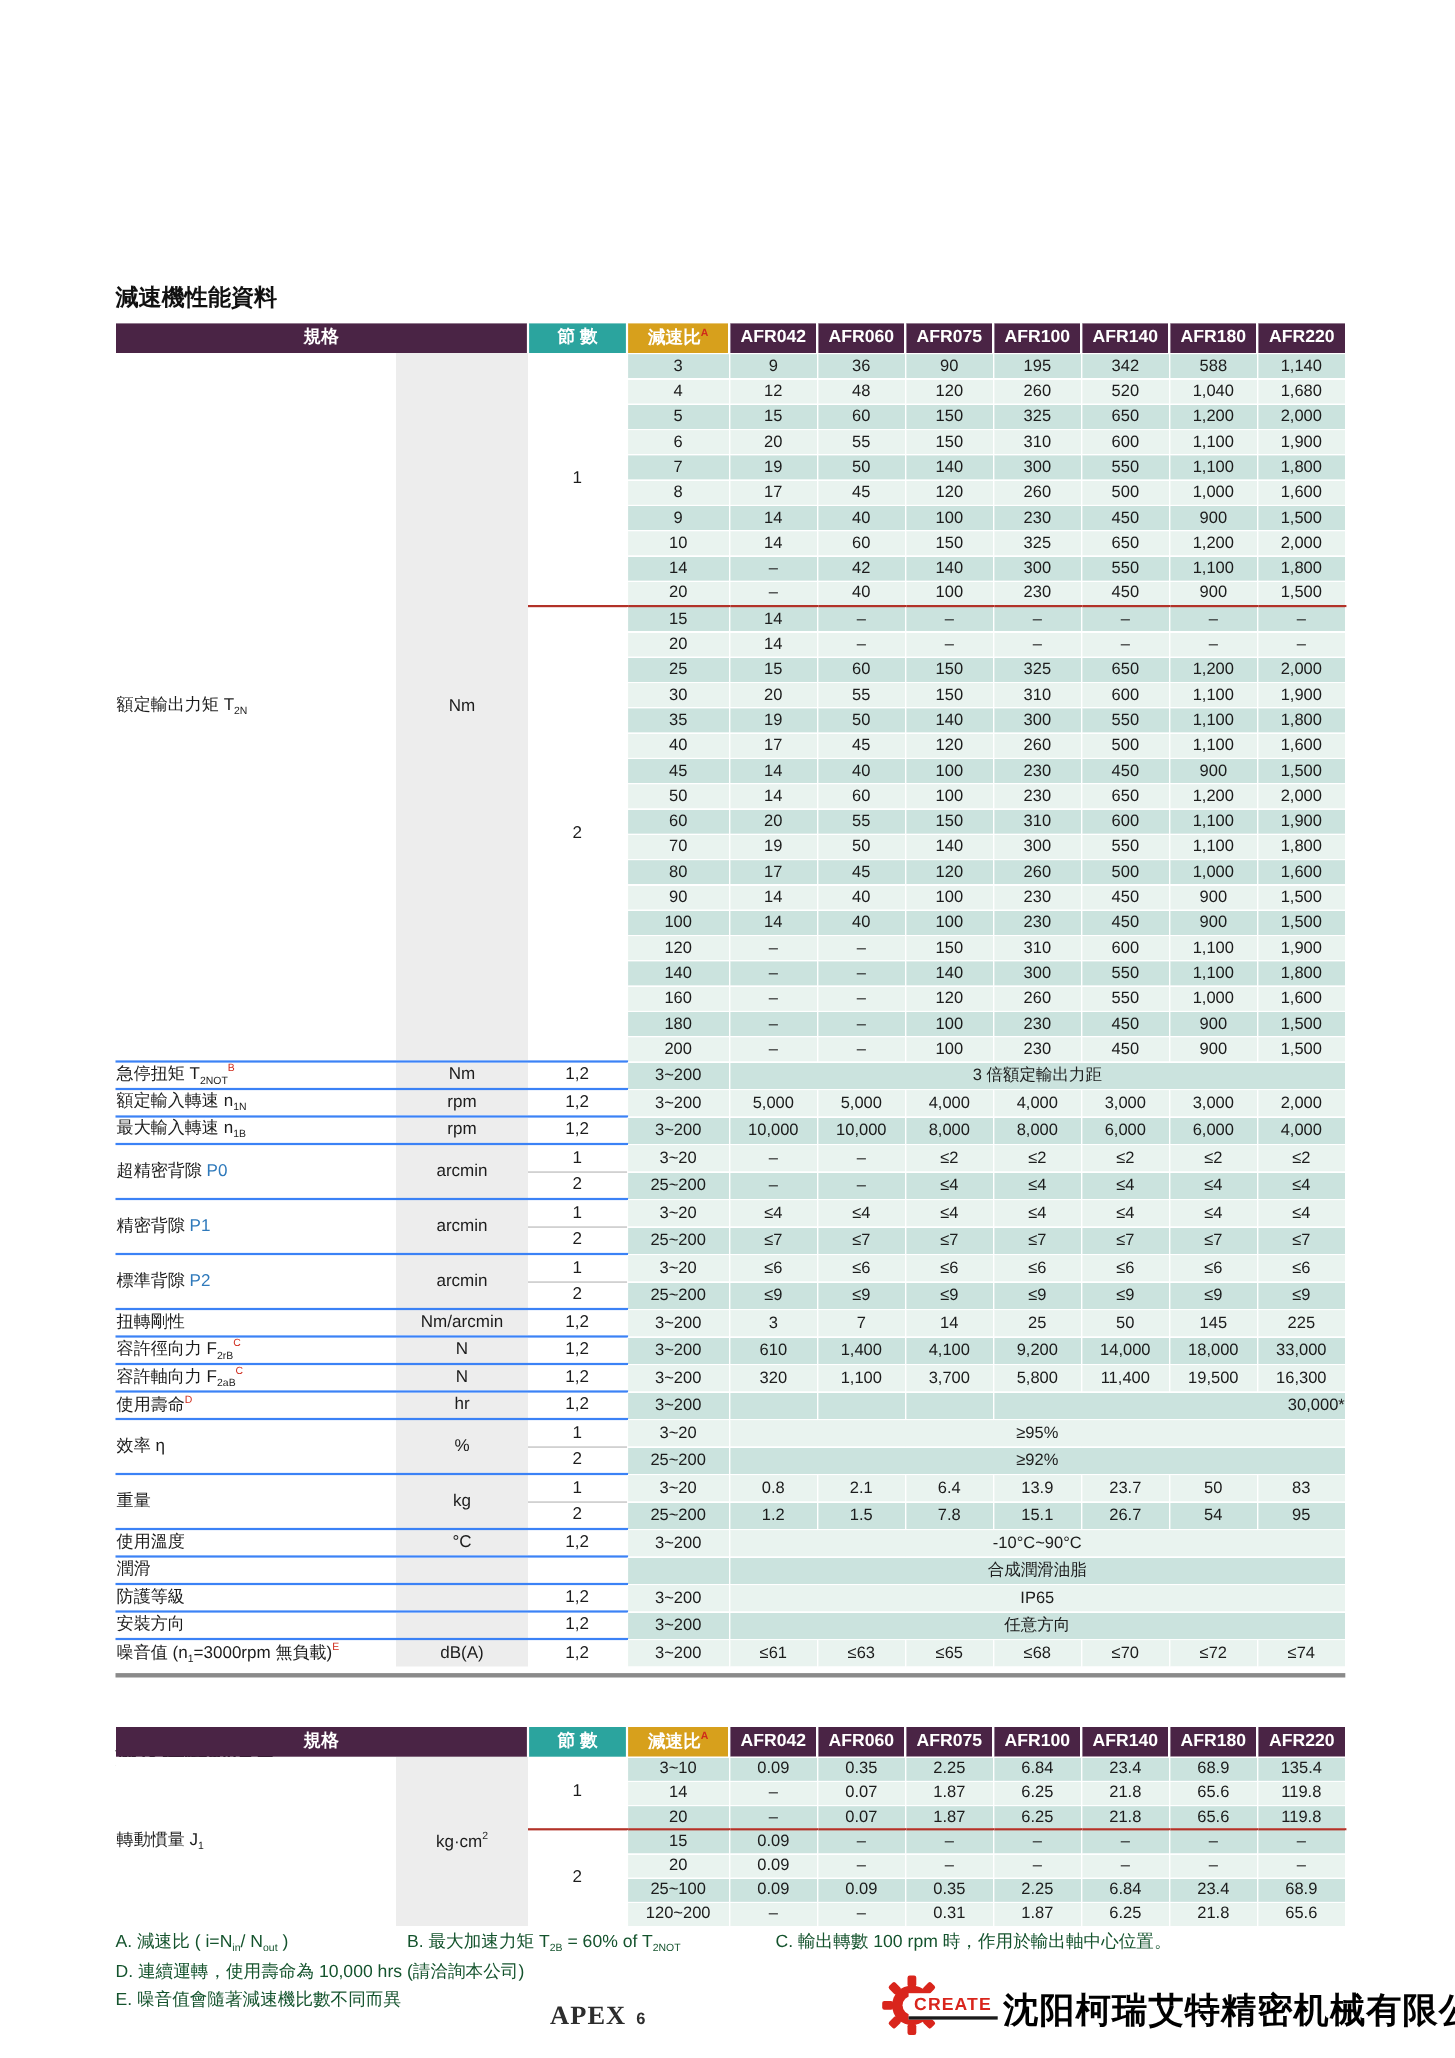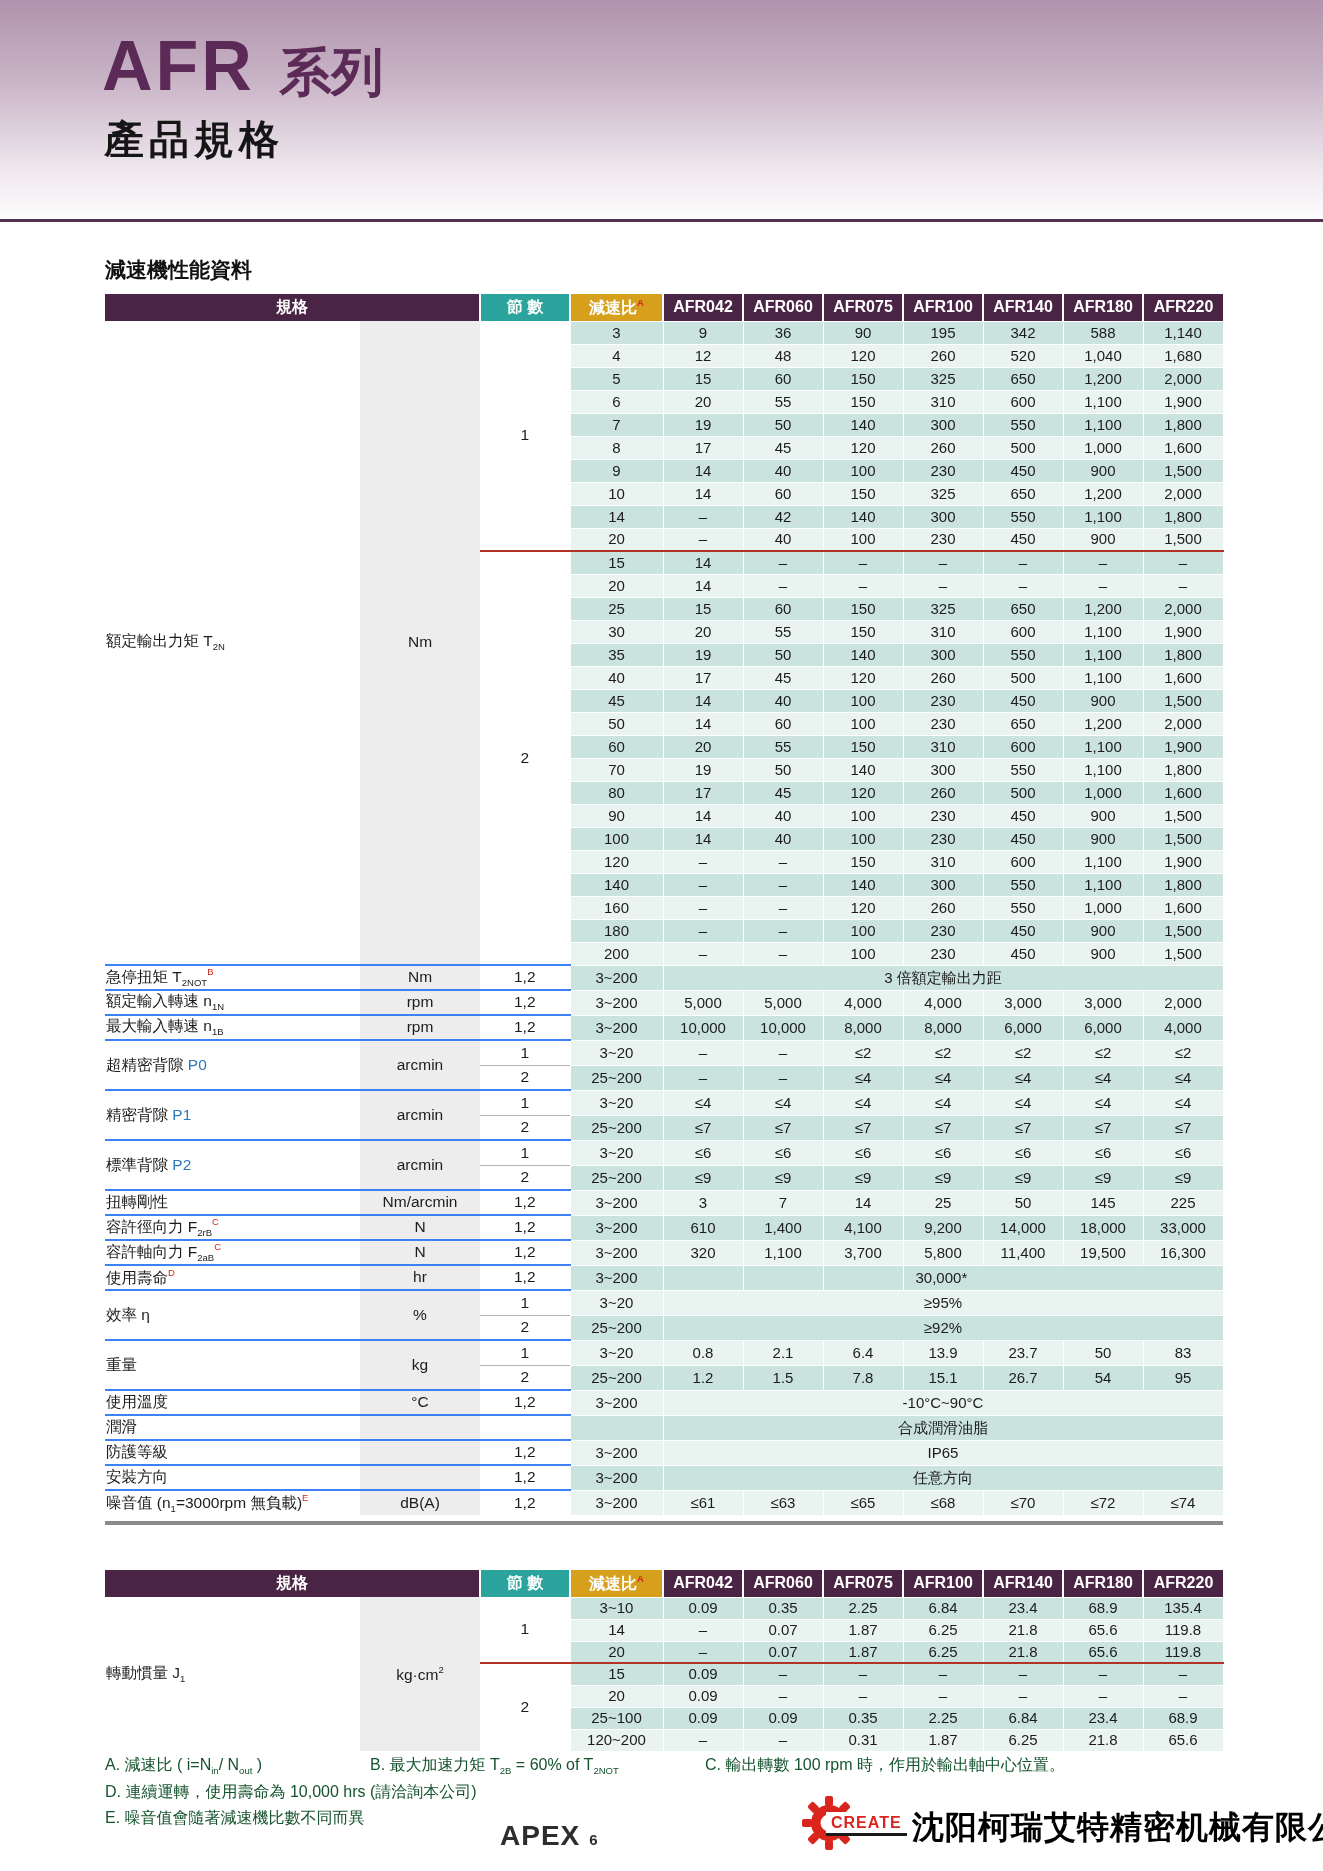--- a/index.html
+++ b/index.html
@@ -36,46 +36,40 @@
   .rcell,.val{border:1px solid #fff;}
   tr.dark .rcell,tr.dark .val{background:#cbe3de;}
   tr.light .rcell,tr.light .val{background:#e9f3ef;}
   tr.break td{border-top:2px solid #b23228;}
   tr.grp .lblc,tr.grp .unitc,tr.grp .stagec{border-top:2px solid #3b82f6;}
   tr.subrow .stagec{border-top:1px solid #b3b3b3;}
   .sb{font-size:9.5px;vertical-align:-4px;}
   .sp{font-size:9.5px;vertical-align:7px;}
   .red{color:#cf2a1b;}
   .blue{color:#2e79bb;}
-  td.shift-left{text-align:left;padding-left:12px;}
+  td.shift-left{text-align:right;padding-left:12px;}
   .thick-line{position:absolute;left:105px;top:1521px;width:1118px;height:4px;background:#8a8a8a;}
   
   .note{position:absolute;color:#14532d;font-size:16px;white-space:nowrap;}
   .nA{left:105px;top:1755px;} .nB{left:370px;top:1755px;} .nC{left:705px;top:1755px;}
   .nD{left:105px;top:1782px;} .nE{left:105px;top:1808px;}
   
   .apex{position:absolute;left:500px;top:1820px;color:#2d2d2d;font-weight:bold;}
-  .apx{font-size:28px;letter-spacing:1px;}
+  .apx{font-size:24px;letter-spacing:1px;font-family:Liberation Serif, serif;}
   .pg{font-size:15px;margin-left:9px;}
   .logo{position:absolute;left:800px;top:1794px;width:120px;height:66px;}
   .create{position:absolute;left:26px;top:18px;background:#fff;color:#d9251c;font-weight:bold;
           font-size:16px;letter-spacing:1px;padding:2px 5px 1px 5px;border-bottom:3px solid #1a1a1a;}
   .company{position:absolute;left:912px;top:1806px;font-size:32px;font-weight:bold;color:#000000;white-space:nowrap;letter-spacing:1px;}
 </style>
 </head>
 <body>
 
 <div class="page">
 
-  <div class="hero">
-    <div class="series">
-      <span class="afr">AFR</span><span class="suffix"> 系列</span>
-    </div>
-    <div class="subtitle">產品規格</div>
-  </div>
 
   <div class="sec-title t1">減速機性能資料</div>
 
   <table class="spec-table perf">
     <colgroup>
       <col style="width:255px">
         <col style="width:120px">
         <col style="width:90px">
         <col style="width:93px">
       <col style="width:80px">

